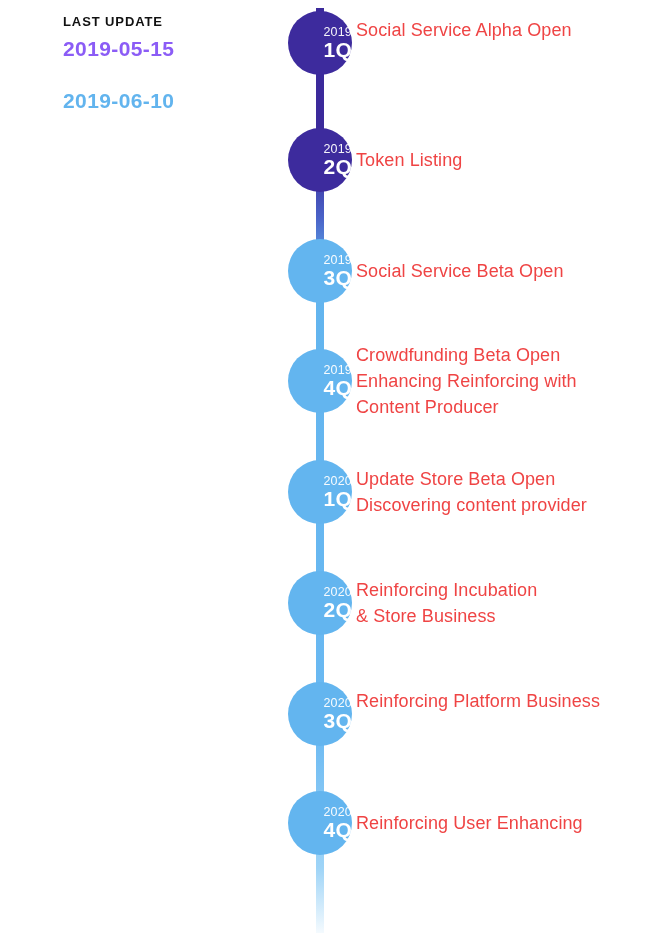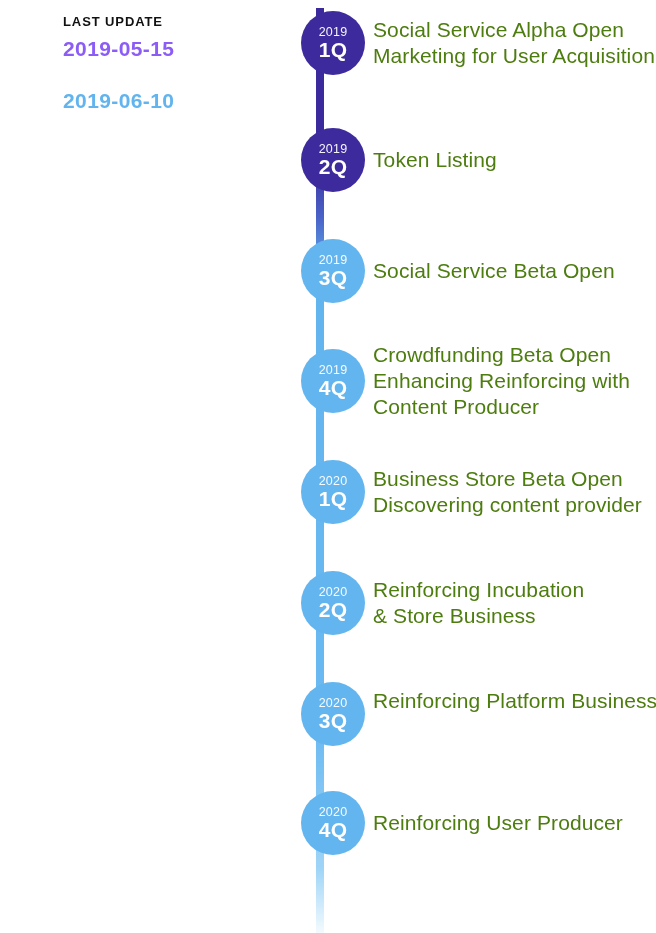--- a/index.html
+++ b/index.html
@@ -80,28 +80,28 @@
 
   .node {
     position: absolute;
     left: 0;
     width: 656px;
     height: 0;
   }
 
   .bubble {
     position: absolute;
-    left: 301px;
+    left: 288px;
     top: -32px;
     width: 64px;
     height: 64px;
     border-radius: 50%;
     display: flex;
     flex-direction: column;
-    align-items: center;
+    align-items: flex-end;
     justify-content: center;
     color: #ffffff;
     text-align: center;
   }
   .bubble .yr {
     font-size: 12.5px;
     font-weight: normal;
     line-height: 14px;
     letter-spacing: 0.2px;
     opacity: 0.95;
@@ -112,24 +112,24 @@
     line-height: 23px;
     letter-spacing: 0.2px;
     margin-top: -1px;
   }
 
   .bubble.dark  { background: #3d2b9d; }
   .bubble.light { background: #63b5ef; }
 
   .node-text {
     position: absolute;
-    left: 373px;
+    left: 356px;
     width: 280px;
-    color: #4d7c0f;
-    font-size: 21px;
+    color: #ef4444;
+    font-size: 18px;
     line-height: 26px;
     letter-spacing: 0.1px;
     white-space: nowrap;
   }
   .node-text div { white-space: nowrap; }
 
   
   .lines1 { top: -13px; }
   .lines2 { top: -26px; }
   .lines3 { top: -39px; }
@@ -155,21 +155,20 @@
   <div class="timeline">
     <div class="spine"></div>
     <div id="nodes">
         <div class="node" style="top: 43px;">
           <div class="bubble dark">
             <div class="yr">2019</div>
             <div class="qt">1Q</div>
           </div>
           <div class="node-text lines2">
             <div>Social Service Alpha Open</div>
-            <div>Marketing for User Acquisition</div>
           </div>
         </div>
         <div class="node" style="top: 160px;">
           <div class="bubble dark">
             <div class="yr">2019</div>
             <div class="qt">2Q</div>
           </div>
           <div class="node-text lines1">
             <div>Token Listing</div>
           </div>
@@ -193,21 +192,21 @@
             <div>Enhancing Reinforcing with</div>
             <div>Content Producer</div>
           </div>
         </div>
         <div class="node" style="top: 492px;">
           <div class="bubble light">
             <div class="yr">2020</div>
             <div class="qt">1Q</div>
           </div>
           <div class="node-text lines2">
-            <div>Business Store Beta Open</div>
+            <div>Update Store Beta Open</div>
             <div>Discovering content provider</div>
           </div>
         </div>
         <div class="node" style="top: 603px;">
           <div class="bubble light">
             <div class="yr">2020</div>
             <div class="qt">2Q</div>
           </div>
           <div class="node-text lines2">
             <div>Reinforcing Incubation</div>
@@ -222,19 +221,19 @@
           <div class="node-text lines2">
             <div>Reinforcing Platform Business</div>
           </div>
         </div>
         <div class="node" style="top: 823px;">
           <div class="bubble light">
             <div class="yr">2020</div>
             <div class="qt">4Q</div>
           </div>
           <div class="node-text lines1">
-            <div>Reinforcing User Producer</div>
+            <div>Reinforcing User Enhancing</div>
           </div>
         </div>
       </div>
   </div>
 
 </div>
 
 </body></html>

